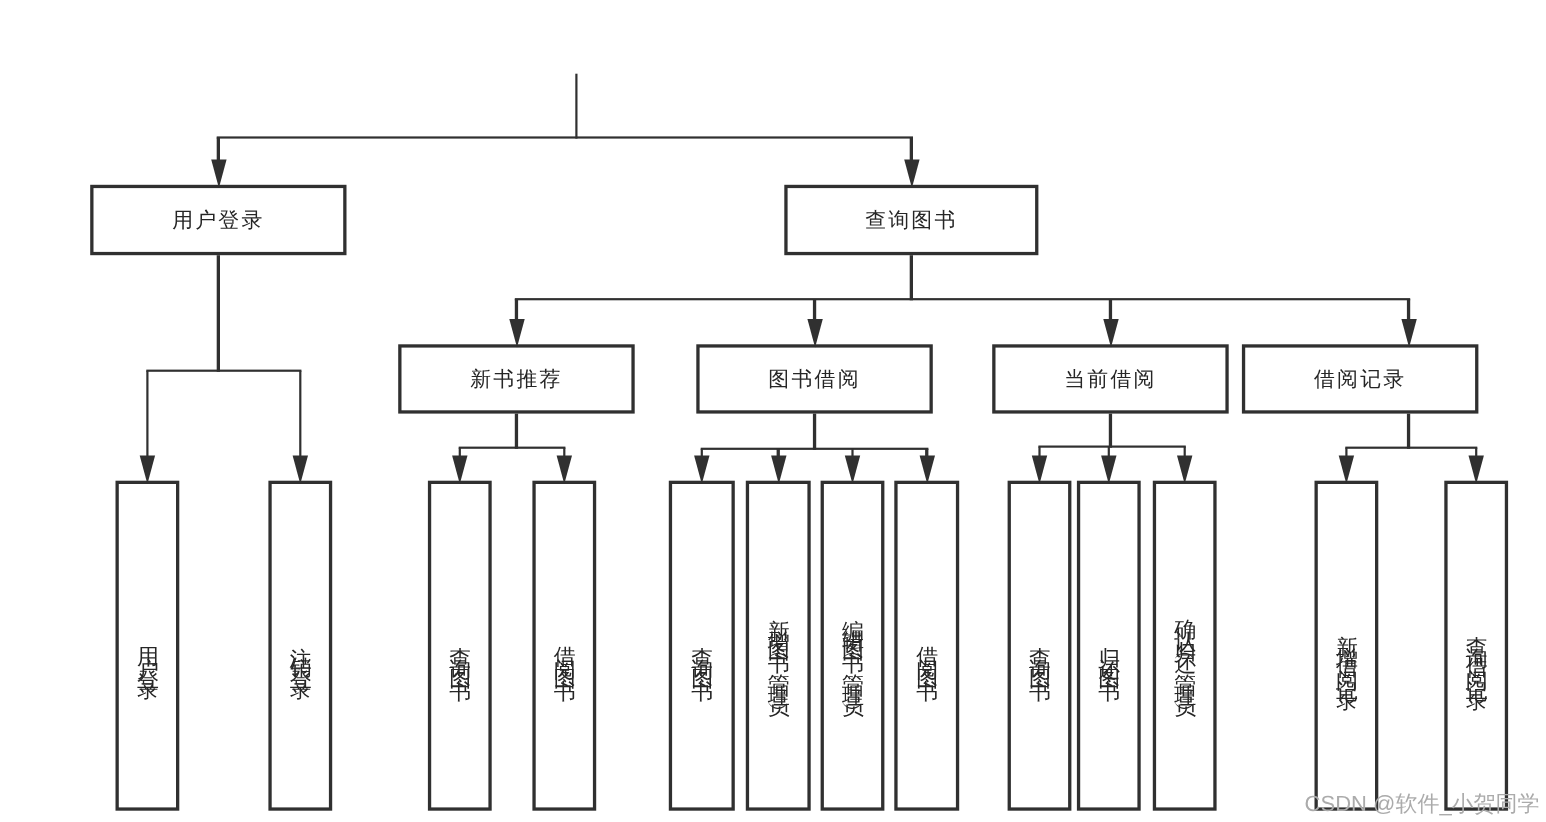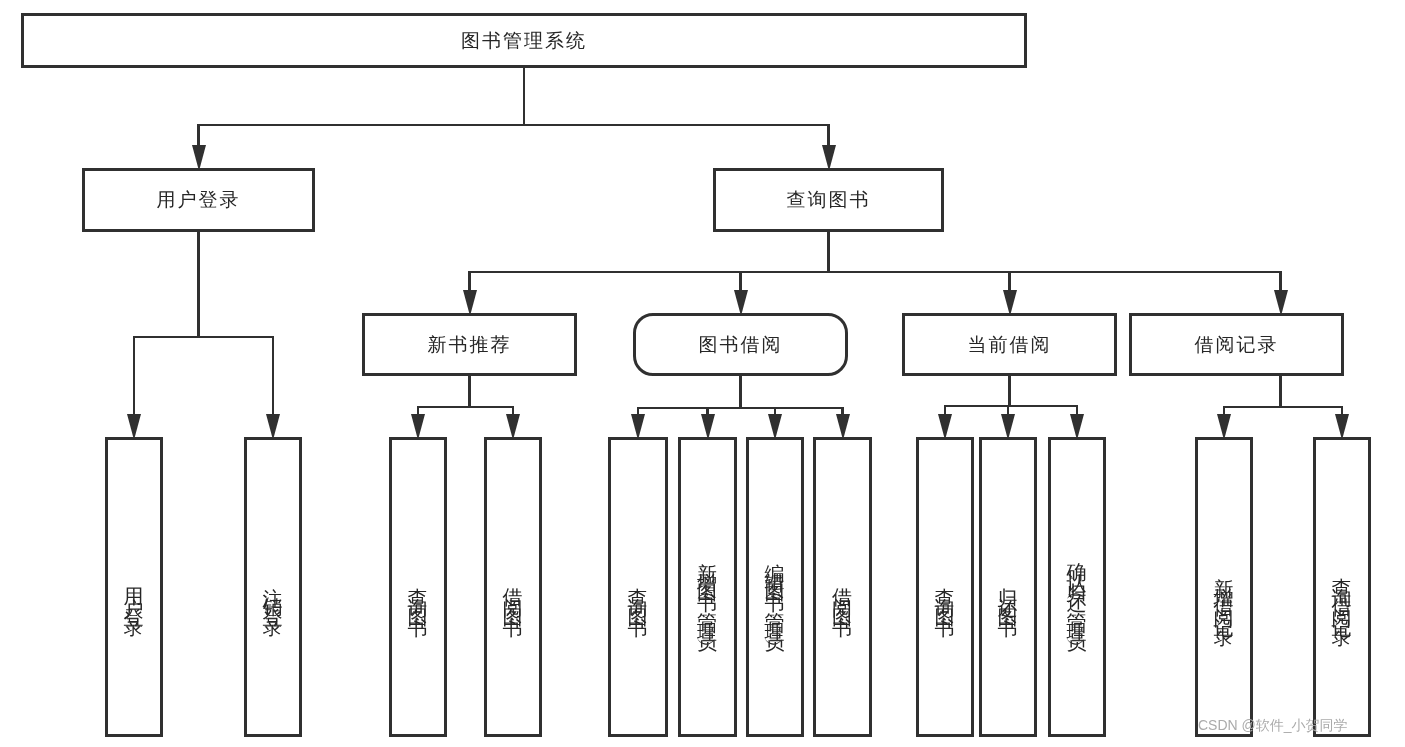--- a/index.html
+++ b/index.html
@@ -41,44 +41,40 @@
     width: 0; height: 0;
     border-left: 7px solid transparent;
     border-right: 7px solid transparent;
     border-top: 26px solid #303030;
     z-index: 3;
   }
   .watermark {
     position: absolute;
     left: 1186px;
     top: 717px;
-    font-size: 14px;
+    font-size: 20px;
     color: #ababab;
     white-space: nowrap;
     z-index: 4;
-    margin-left: 12px;
   }
 </style>
 </head>
 <body>
 
 <div class="canvas">
-    <div class="node h" style="left: 21px; top: 13px; width: 1006px; height: 55px; border-color: rgb(48, 48, 48); background: rgb(255, 255, 255); color: rgb(38, 38, 38);">
-      <span class="label">图书管理系统</span>
-    </div>
     <div class="node h" style="left: 82px; top: 168px; width: 233px; height: 64px; border-color: rgb(48, 48, 48); background: rgb(255, 255, 255); color: rgb(38, 38, 38);">
       <span class="label">用户登录</span>
     </div>
     <div class="node h" style="left: 713px; top: 168px; width: 231px; height: 64px; border-color: rgb(48, 48, 48); background: rgb(255, 255, 255); color: rgb(38, 38, 38);">
       <span class="label">查询图书</span>
     </div>
     <div class="node h" style="left: 362px; top: 313px; width: 215px; height: 63px; border-color: rgb(48, 48, 48); background: rgb(255, 255, 255); color: rgb(38, 38, 38);">
       <span class="label">新书推荐</span>
     </div>
-    <div class="node h" style="left: 633px; top: 313px; width: 215px; height: 63px; border-color: rgb(48, 48, 48); background: rgb(255, 255, 255); color: rgb(38, 38, 38); border-radius: 20px;">
+    <div class="node h" style="left: 633px; top: 313px; width: 215px; height: 63px; border-color: rgb(48, 48, 48); background: rgb(255, 255, 255); color: rgb(38, 38, 38);">
       <span class="label">图书借阅</span>
     </div>
     <div class="node h" style="left: 902px; top: 313px; width: 215px; height: 63px; border-color: rgb(48, 48, 48); background: rgb(255, 255, 255); color: rgb(38, 38, 38);">
       <span class="label">当前借阅</span>
     </div>
     <div class="node h" style="left: 1129px; top: 313px; width: 215px; height: 63px; border-color: rgb(48, 48, 48); background: rgb(255, 255, 255); color: rgb(38, 38, 38);">
       <span class="label">借阅记录</span>
     </div>
     <div class="node v" style="left: 105px; top: 437px; width: 58px; height: 300px; border-color: rgb(48, 48, 48); background: rgb(255, 255, 255); color: rgb(38, 38, 38);">
       <span class="label">用户登录</span>

